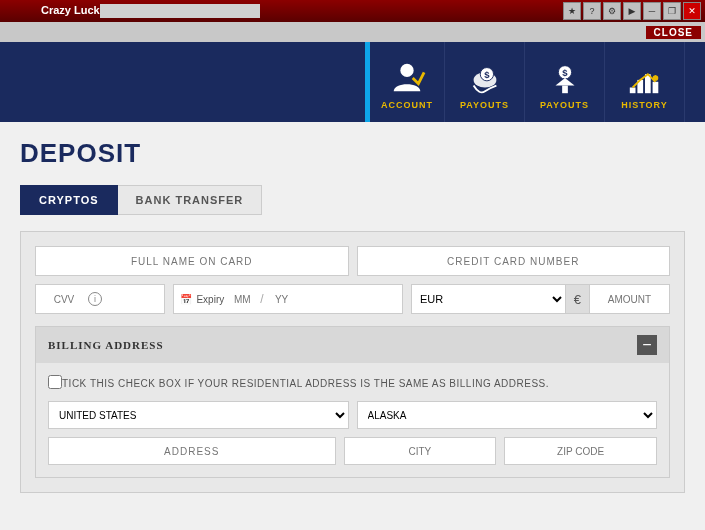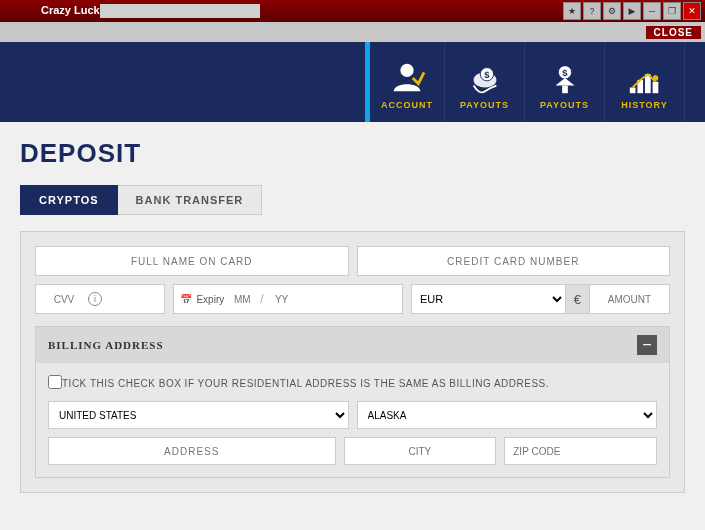--- a/index.html
+++ b/index.html
@@ -431,20 +431,21 @@
       text-align: center;
     }
     .zip-input {
       flex: 1;
       height: 28px;
       background: white;
       border: 1px solid #ccc;
       padding: 4px 8px;
       font-size: 10px;
       color: #888;
+      text-align: center;
     }
 
     
     .nav-svg {
       width: 38px;
       height: 38px;
     }
 
     
     .main-content::-webkit-scrollbar { width: 6px; }

